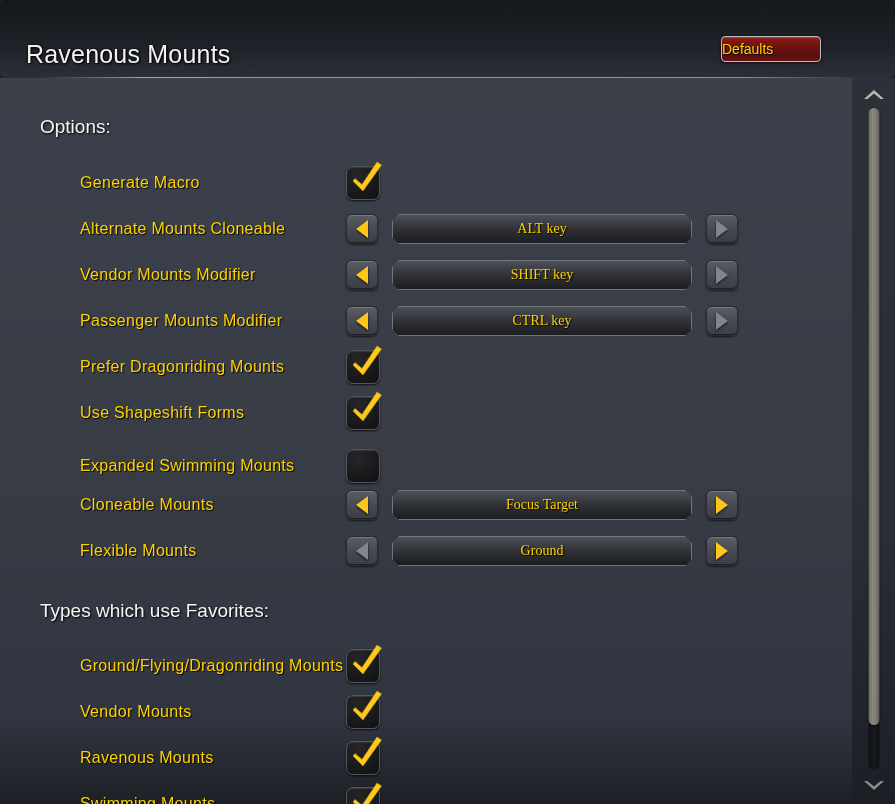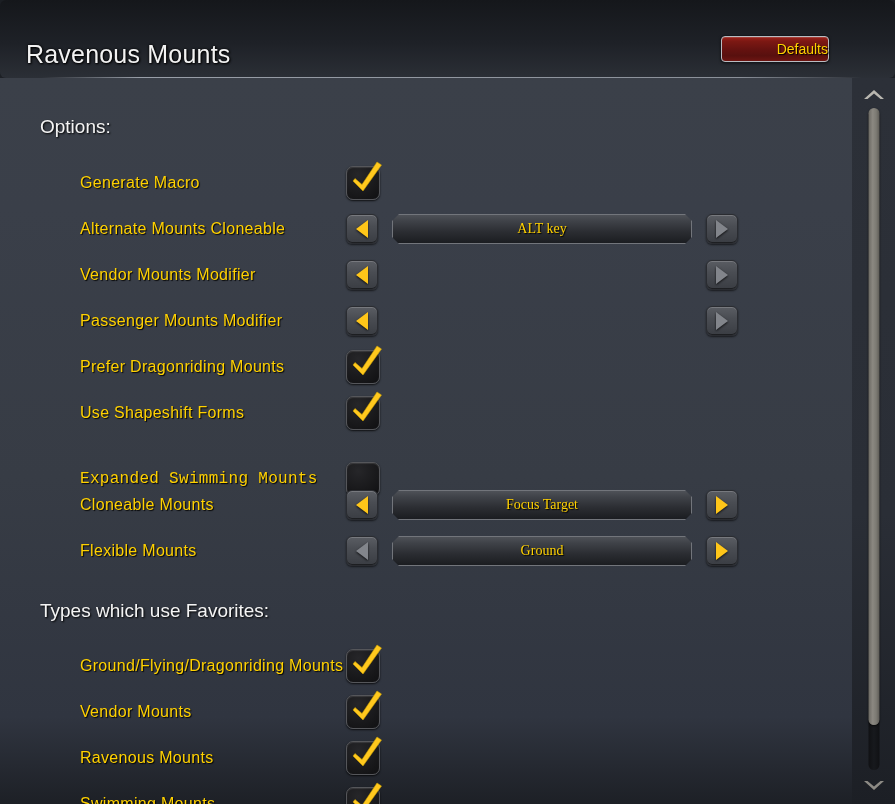--- a/index.html
+++ b/index.html
@@ -41,29 +41,29 @@
     position: absolute;
     left: 42px; top: 77px;
     width: 820px; height: 1px;
     background: linear-gradient(90deg, rgba(180,185,195,0) 0%, rgba(190,196,206,.75) 12%, rgba(190,196,206,.65) 85%, rgba(180,185,195,0) 100%);
   }
 
   
   .defaults-btn {
     position: absolute;
     left: 721px; top: 36px;
-    width: 108px; height: 26px;
+    width: 100px; height: 26px;
     border-radius: 4px;
     border: 1px solid #b9bcc2;
     background:
       linear-gradient(180deg, #9b2119 0%, #7c1813 18%, #651210 52%, #58100e 78%, #6d1512 100%);
     box-shadow: 0 0 0 1px #15171b, 0 1px 3px rgba(0,0,0,.7), inset 0 1px 0 rgba(255,255,255,.14);
     display: flex;
     align-items: center;
-    justify-content: flex-end;
+    justify-content: flex-start;
     cursor: pointer;
   }
   .defaults-btn-label {
     font-size: 14px;
     color: #ffd100;
     text-shadow: 1px 1px 1px #000;
     white-space: nowrap;
   }
 
   
@@ -239,50 +239,56 @@
           </div>
           <div class="arrow-btn right disabled">
             <span class="tri"></span>
           </div>
         </div>
         <div class="opt-row" style="top: 179px;">
           <div class="opt-label">Vendor Mounts Modifier</div>
           <div class="arrow-btn left">
             <span class="tri"></span>
           </div>
+          <div class="dropdown">
+            <span class="dropdown-label">SHIFT key</span>
+          </div>
           <div class="arrow-btn right disabled">
             <span class="tri"></span>
           </div>
         </div>
         <div class="opt-row" style="top: 225px;">
           <div class="opt-label">Passenger Mounts Modifier</div>
           <div class="arrow-btn left">
             <span class="tri"></span>
           </div>
+          <div class="dropdown">
+            <span class="dropdown-label">CTRL key</span>
+          </div>
           <div class="arrow-btn right disabled">
             <span class="tri"></span>
           </div>
         </div>
         <div class="opt-row" style="top: 271px; padding-left: 12px;">
           <div class="opt-label">Prefer Dragonriding Mounts</div>
           <div class="checkbox">
             <svg class="tick" viewBox="0 0 38 40">
               <path d="M7 20 L9 17.5 L16 23.5 L31 1 L35.5 4 L17 30 Z" fill="#ffc81e" stroke="#caa000" stroke-width="0.6" stroke-linejoin="round"></path>
             </svg>
           </div>
         </div>
         <div class="opt-row" style="top: 317px;">
           <div class="opt-label">Use Shapeshift Forms</div>
           <div class="checkbox">
             <svg class="tick" viewBox="0 0 38 40">
               <path d="M7 20 L9 17.5 L16 23.5 L31 1 L35.5 4 L17 30 Z" fill="#ffc81e" stroke="#caa000" stroke-width="0.6" stroke-linejoin="round"></path>
             </svg>
           </div>
         </div>
-        <div class="opt-row" style="top: 383px; font-family: Liberation Mono, monospace;">
+        <div class="opt-row" style="top: 370px;">
           <div class="opt-label">Expanded Swimming Mounts</div>
           <div class="checkbox"></div>
         </div>
         <div class="opt-row" style="top: 409px;">
           <div class="opt-label">Cloneable Mounts</div>
           <div class="arrow-btn left">
             <span class="tri"></span>
           </div>
           <div class="dropdown">
             <span class="dropdown-label">Focus Target</span>

